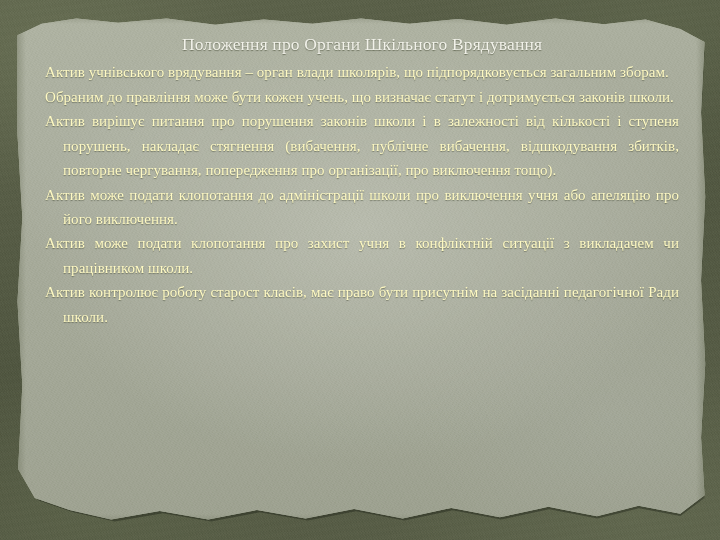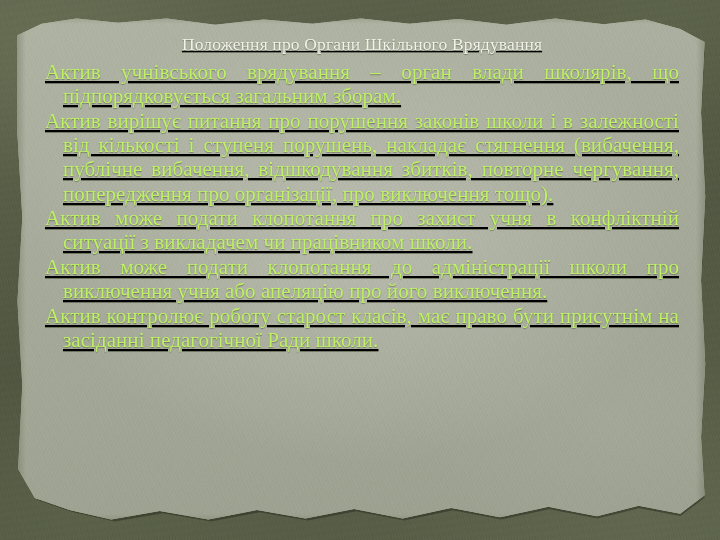--- a/index.html
+++ b/index.html
@@ -146,39 +146,38 @@
     pointer-events: none;
   }
 
   
   #content {
     position: absolute;
     left: 45px;
     top: 32px;
     width: 634px;
     z-index: 5;
-    text-decoration: underline;
   }
 
   #slide-title {
     text-align: center;
     font-size: 17.5px;
     line-height: 25px;
     color: #f2f2ea;
     letter-spacing: 0.15px;
     margin: 0 0 3px 0;
     text-shadow: 0 1px 1px rgba(60,66,44,0.55);
   }
 
   .body-para {
     text-align: justify;
     text-justify: inter-word;
-    font-size: 21px;
+    font-size: 15px;
     line-height: 24.2px;
-    color: #bef264;
+    color: #fef9c3;
     margin: 0 0 0.5px 0;
     padding-left: 18px;
     text-indent: -18px;
     letter-spacing: 0.05px;
     text-shadow: 0 1px 1px rgba(60,66,44,0.5);
   }
 
   .body-para:last-child {
     margin-bottom: 0;
   }
@@ -195,19 +194,20 @@
     <div id="paper-shadow"></div>
     <div id="paper"></div>
     <div id="paper-grain"></div>
     <div id="paper-edge-shade"></div>
   </div>
 
   <div id="content">
     <div id="slide-title">Положення про Органи Шкільного Врядування</div>
 
     <p class="body-para">Актив учнівського врядування – орган влади школярів, що підпорядковується загальним зборам.</p>
+    <p class="body-para">Обраним до правління може бути кожен учень, що визначає статут і дотримується законів школи.</p>
     <p class="body-para">Актив вирішує питання про порушення законів школи і в залежності від кількості і ступеня порушень, накладає стягнення (вибачення, публічне вибачення, відшкодування збитків, повторне чергування, попередження про організації, про виключення тощо).</p>
+    <p class="body-para">Актив може подати клопотання до адміністрації школи про виключення учня або апеляцію про його виключення.</p>
     <p class="body-para">Актив може подати клопотання про захист учня в конфліктній ситуації з викладачем чи працівником школи.</p>
-    <p class="body-para">Актив може подати клопотання до адміністрації школи про виключення учня або апеляцію про його виключення.</p>
     <p class="body-para">Актив контролює роботу старост класів, має право бути присутнім на засіданні педагогічної Ради школи.</p>
   </div>
 
 </div>
 
 </body></html>

